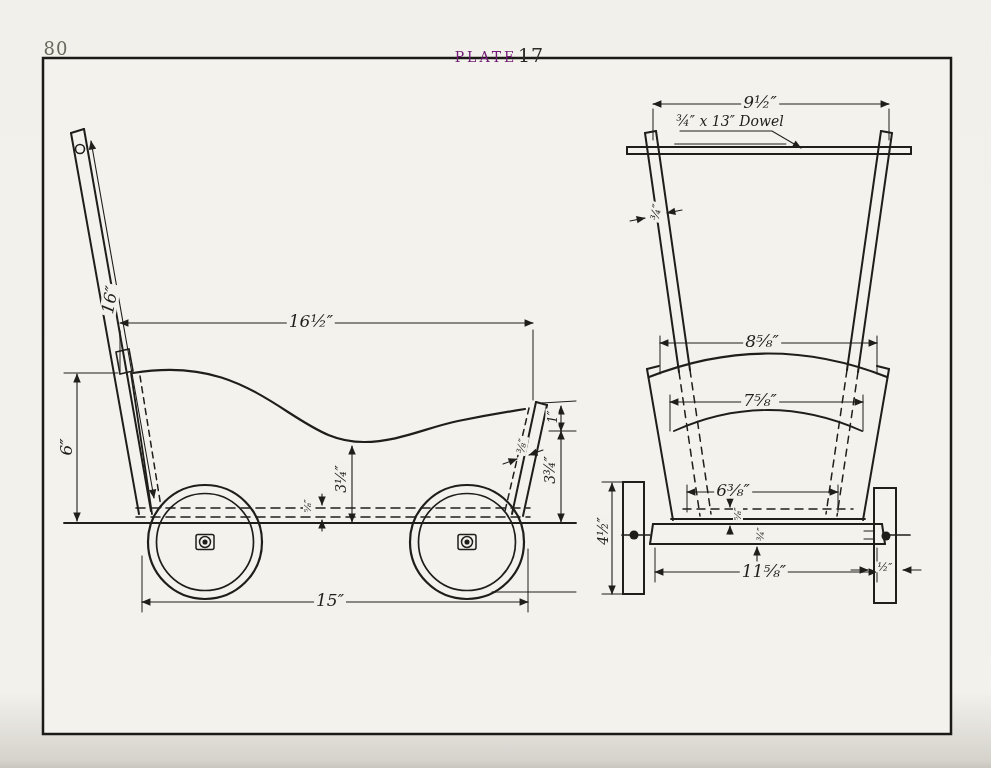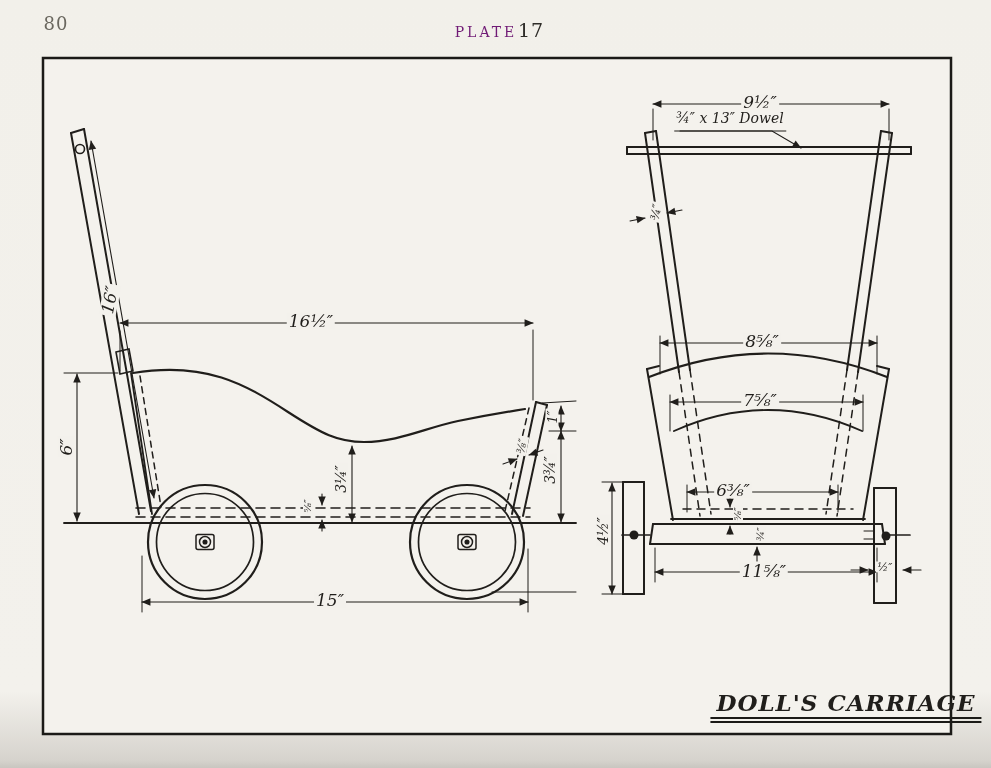--- a/index.html
+++ b/index.html
@@ -14,25 +14,25 @@
   .lbl{
     position:absolute;z-index:3;
     font-family:"DejaVu Serif",serif;font-style:italic;
     color:#201e1b;background:#f3f1ec;
     padding:0 2px;white-space:nowrap;line-height:1;
     font-size:16px;
   }
   .c{transform:translate(-50%,-50%);}
   .r90{transform:translate(-50%,-50%) rotate(-90deg);}
   .r80{transform:translate(-50%,-50%) rotate(-79deg);}
-  .hdr{font-style:normal;background:transparent;letter-spacing:2px;color:#45423c;}
+  .hdr{font-style:normal;background:transparent;letter-spacing:2px;color:#45423c;margin-top:25px;}
   .plateword{font-size:14px;letter-spacing:3px;color:#701a75;}
   .platenum{font-size:19px;letter-spacing:1px;color:#2e2c28;text-align:center;}
   .pagenum{font-size:18px;color:#6a675f;letter-spacing:1px;}
-  .note{font-size:14px;border-bottom:1.5px solid #201e1b;padding-bottom:6px;background:transparent;}
+  .note{font-size:14px;border-bottom:1.5px solid #201e1b;padding-bottom:16px;background:transparent;margin-top:8px;}
   .titleblock{
     font-size:23px;font-weight:bold;letter-spacing:1px;
     border-bottom:6px double #1b1a17;padding:0 6px 3px 6px;background:transparent;
   }
   .s14{font-size:14px}.s13{font-size:13px}.s12{font-size:12px}.s11{font-size:11px}.s10{font-size:10px}.s17{font-size:17px}
 </style>
 </head>
 <body>
 
 <div id="plate">
@@ -213,15 +213,14 @@
   <span class="lbl s12 r80" style="left:656px;top:212px">¾″</span>
   <span class="lbl s17 c" style="left:762px;top:341px">8⅝″</span>
   <span class="lbl s17 c" style="left:760px;top:400px">7⅝″</span>
   <span class="lbl s17 c" style="left:733px;top:490px">6⅜″</span>
   <span class="lbl s14 r90" style="left:603px;top:531px">4½″</span>
   <span class="lbl s10 r90" style="left:738px;top:514px">⅝″</span>
   <span class="lbl s10 r90" style="left:761px;top:534px">¾″</span>
   <span class="lbl s17 c" style="left:764px;top:571px">11⅝″</span>
   <span class="lbl s11 c" style="left:885px;top:567px">½″</span>
 
-  <span class="lbl titleblock c" style="left:846px;top:707px">DOLL'S CARRIAGE</span>
 
 </div>
 
 </body></html>

